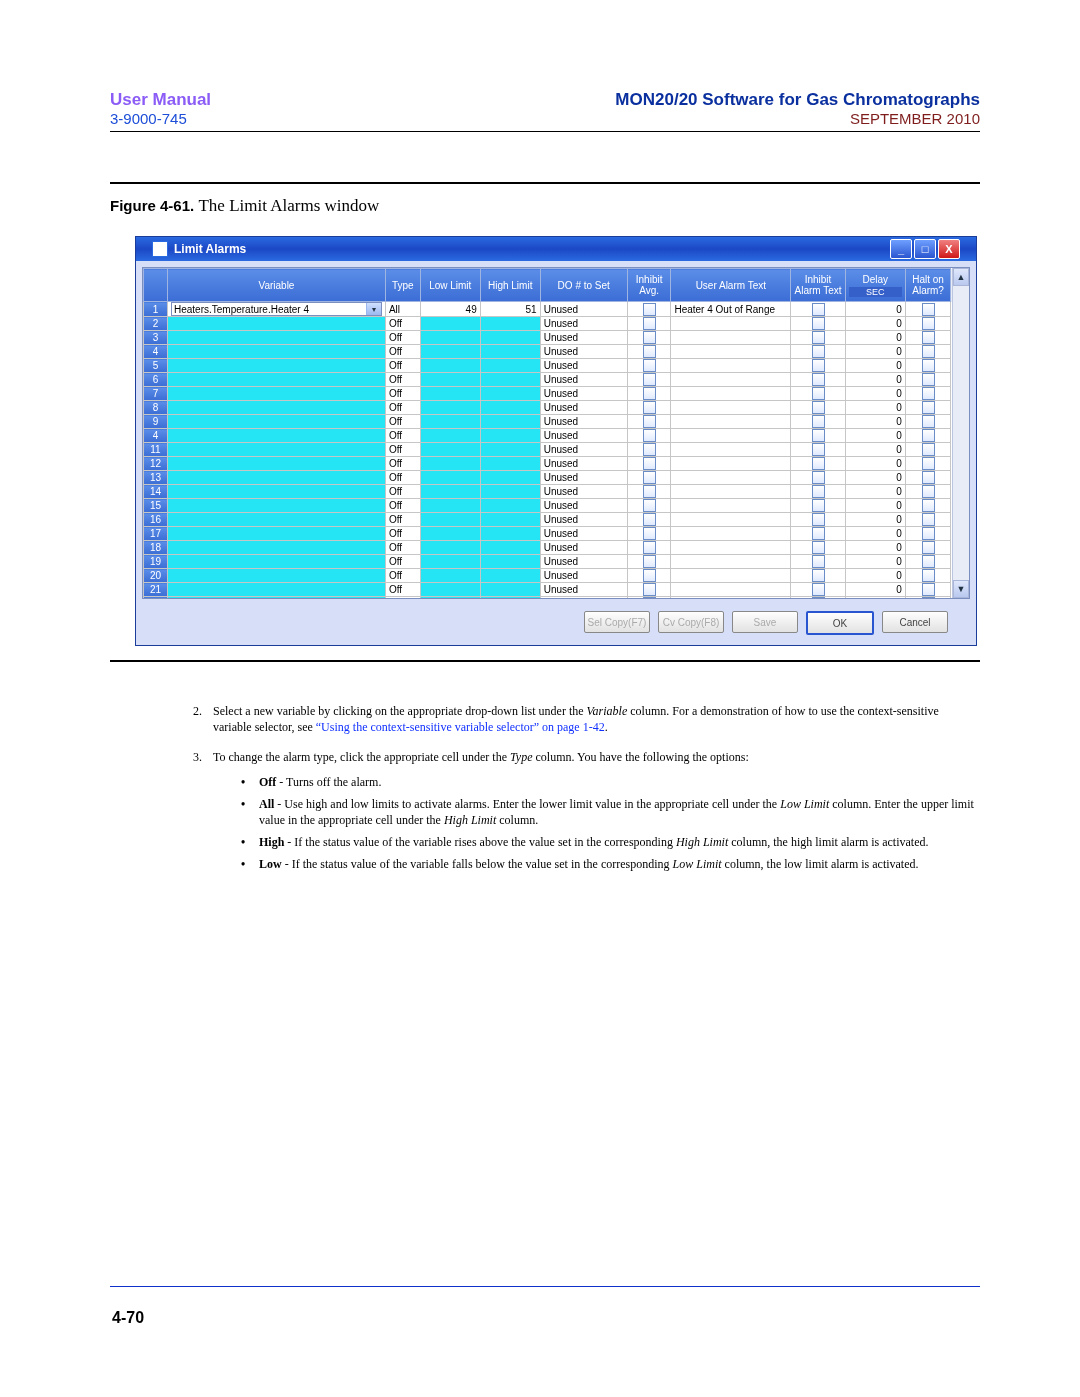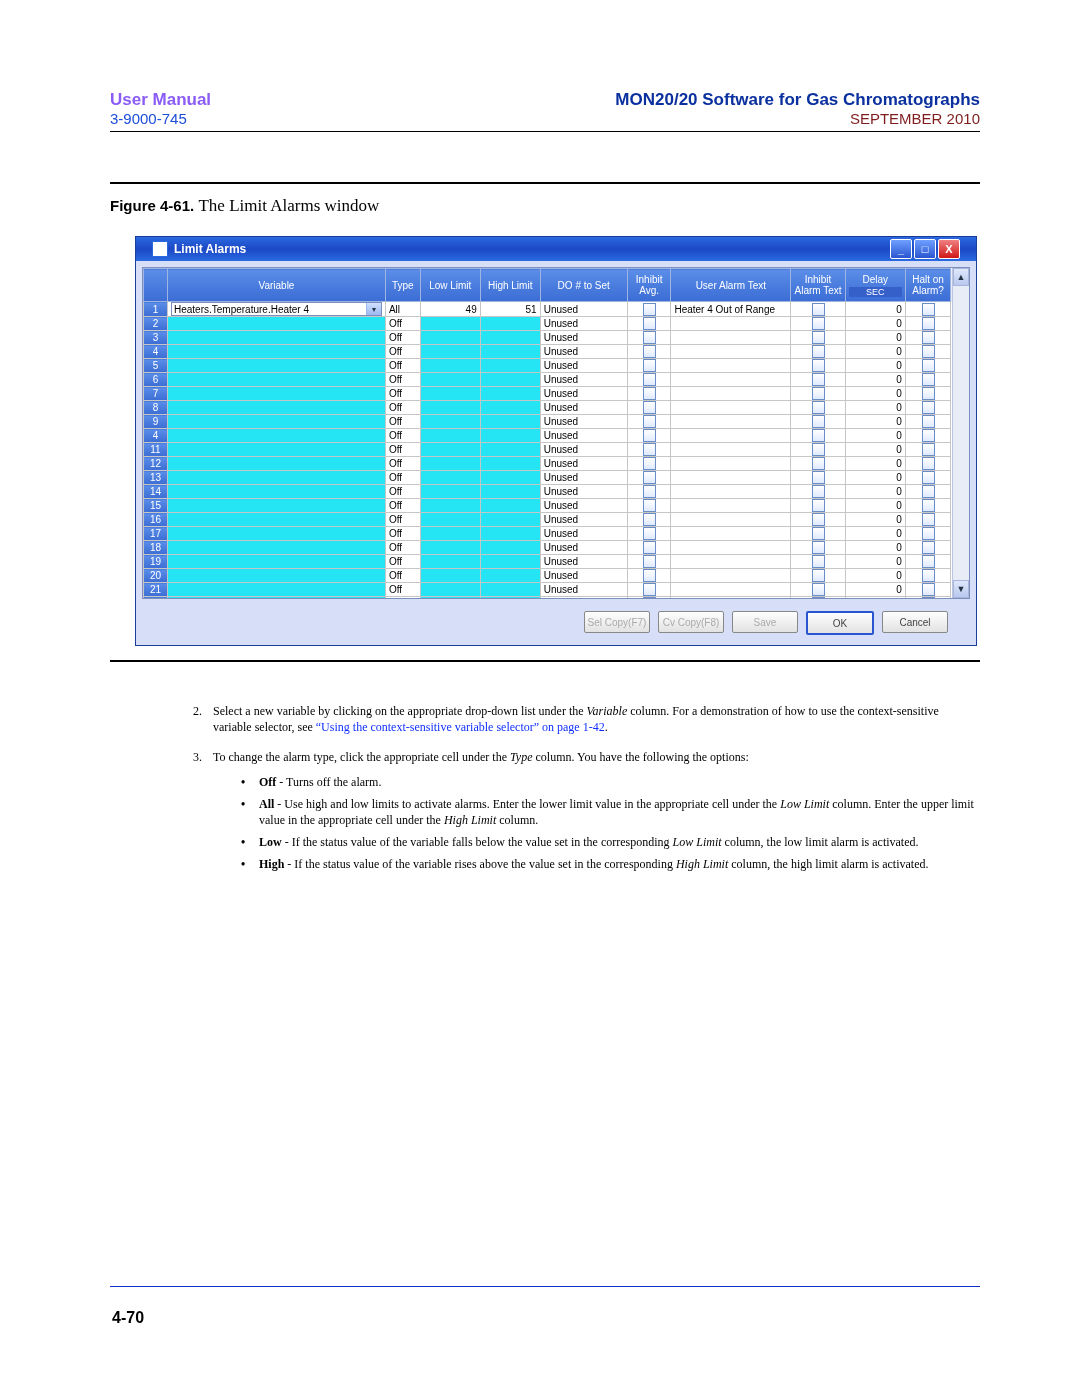--- a/index.html
+++ b/index.html
@@ -561,22 +561,22 @@
   <div class="body-text">
     <ol class="steps" start="2">
       <li>
         <span>Select a new variable by clicking on the appropriate drop-down list under the </span><i>Variable</i><span> column.  For a demonstration of how to use the context-sensitive variable selector, see </span><span class="link">“Using the context-sensitive variable selector” on page 1-42</span><span>.</span>
       </li>
       <li>
         <span>To change the alarm type, click the appropriate cell under the </span><i>Type</i><span> column.  You have the following the options:</span>
         <ul class="opts">
           <li><b>Off</b><span> - Turns off the alarm.</span></li>
           <li><b>All</b><span> - Use high and low limits to activate alarms.  Enter the lower limit value in the appropriate cell under the </span><i>Low Limit</i><span> column. Enter the upper limit value in the appropriate cell under the </span><i>High Limit</i><span> column.</span></li>
+          <li><b>High</b><span> - If the status value of the variable rises above the value set in the corresponding </span><i>High Limit</i><span> column, the high limit alarm is activated.</span></li>
           <li><b>Low</b><span> - If the status value of the variable falls below the value set in the corresponding </span><i>Low Limit</i><span> column, the low limit alarm is activated.</span></li>
-          <li><b>High</b><span> - If the status value of the variable rises above the value set in the corresponding </span><i>High Limit</i><span> column, the high limit alarm is activated.</span></li>
         </ul>
       </li>
     </ol>
   </div>
 
   <div class="footer-line"></div>
   <div class="page-num">4-70</div>
 </div>
 
 </body></html>

